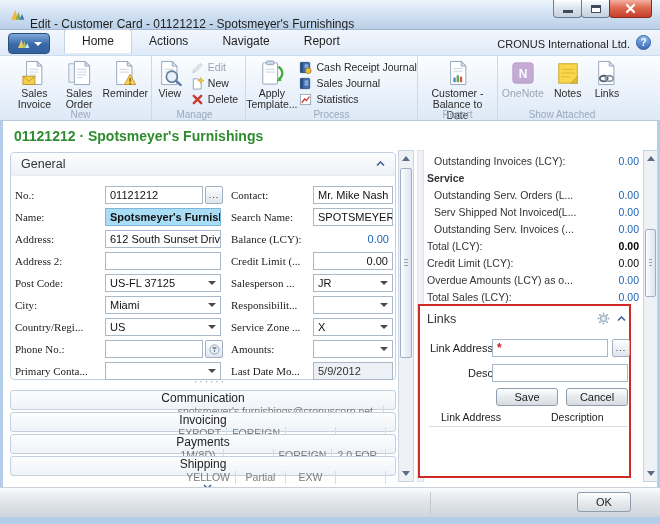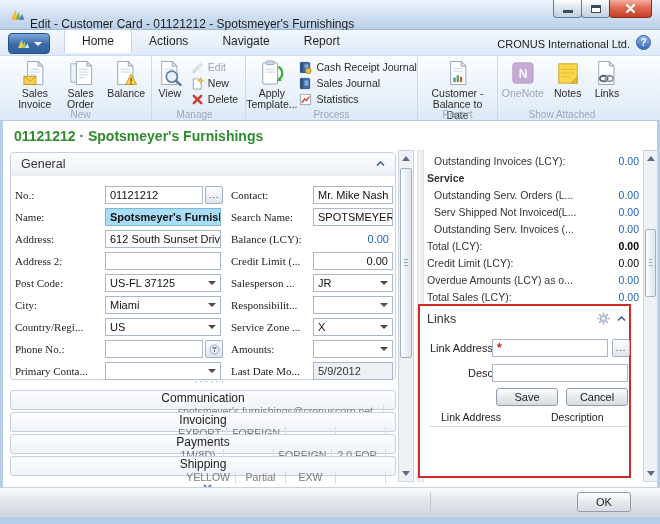--- a/index.html
+++ b/index.html
@@ -247,21 +247,21 @@
                 <path d="M15.5 1.5 L20.5 6.5 H15.5 Z" fill="#dde6f0" stroke="#8fa2b8"></path>
                 <g stroke="#c3cfdd">
                   <line x1="7" y1="10" x2="17" y2="10"></line>
                   <line x1="7" y1="13" x2="17" y2="13"></line>
                 </g>
                 <path d="M12.5 26.5 L18.5 15.5 L24.5 26.5 Z" fill="#ffd24d" stroke="#c29325"></path>
                 <rect x="17.8" y="19.5" width="1.5" height="4" fill="#6b4e12"></rect>
                 <rect x="17.8" y="24.6" width="1.5" height="1.5" fill="#6b4e12"></rect>
               </svg>
           </span>
-          <span>Balance</span>
+          <span>Reminder</span>
         </div>
       </div>
       <div class="rg-label">New</div>
     </div>
 
     <div class="rgroup" style="left:144px;width:102px;">
       <div class="rg-content">
         <div class="bigbtn" style="width:38px;">
           <span class="ic">
             <svg width="24" height="26" viewBox="0 0 26 28">

